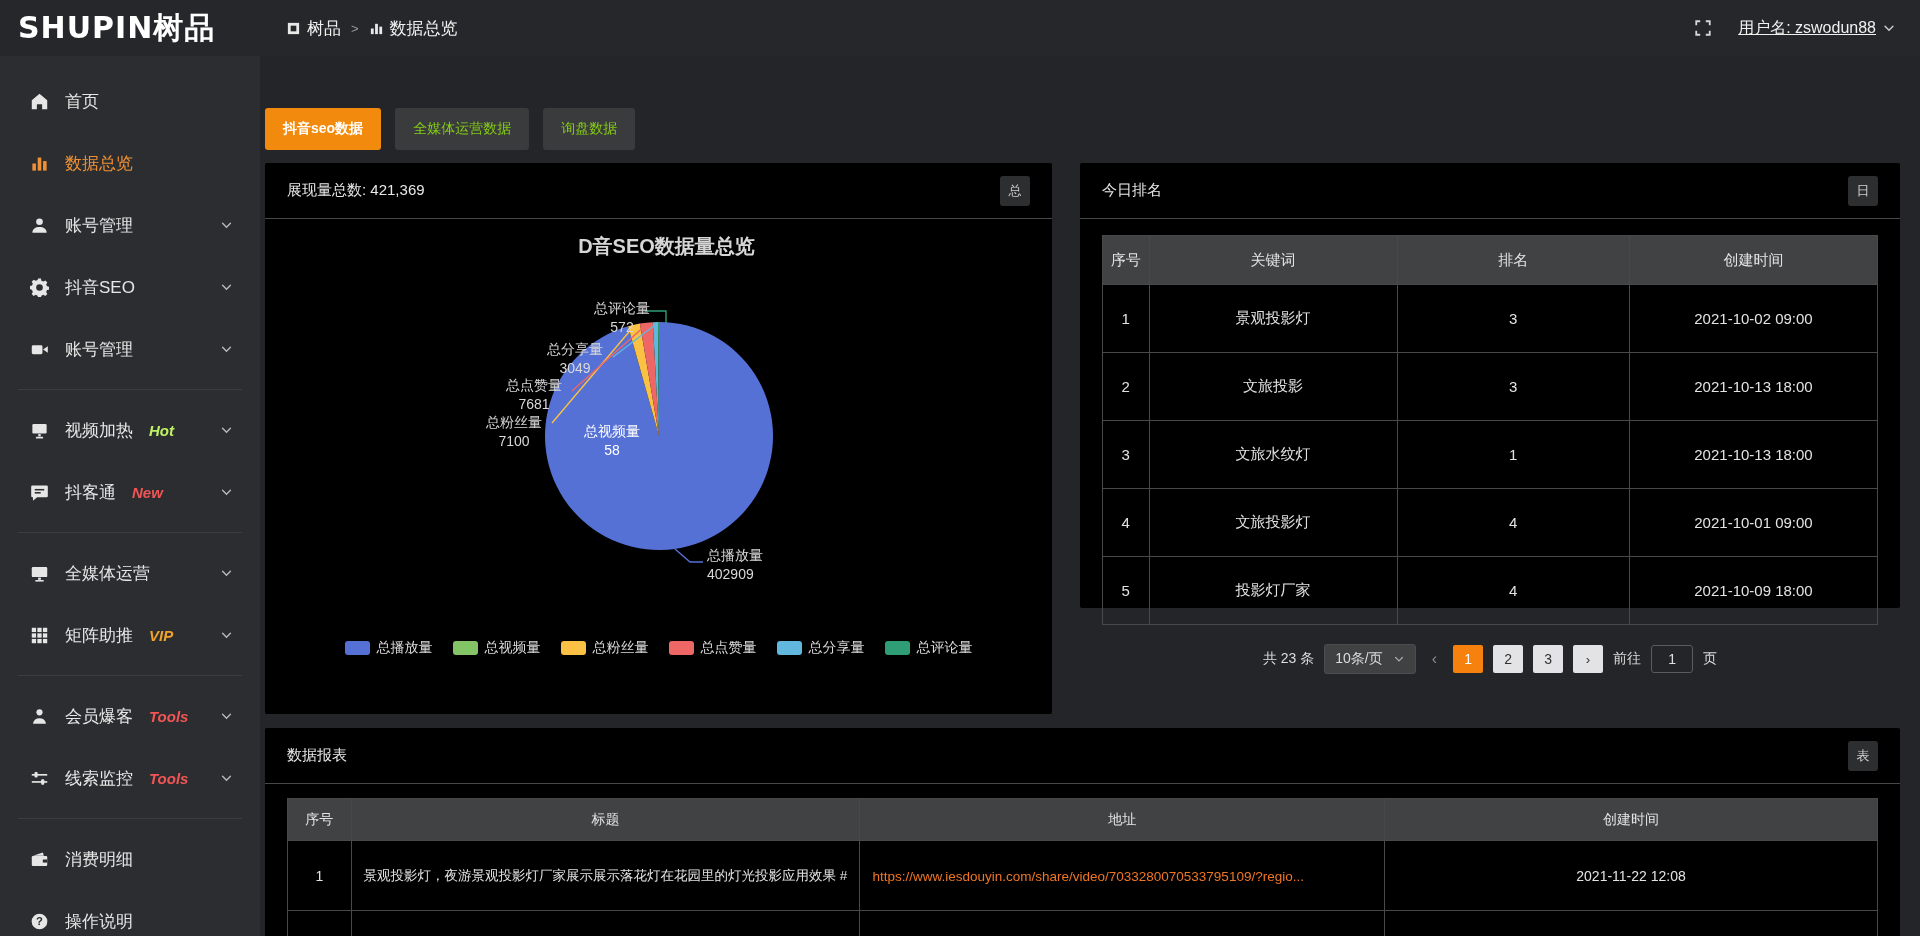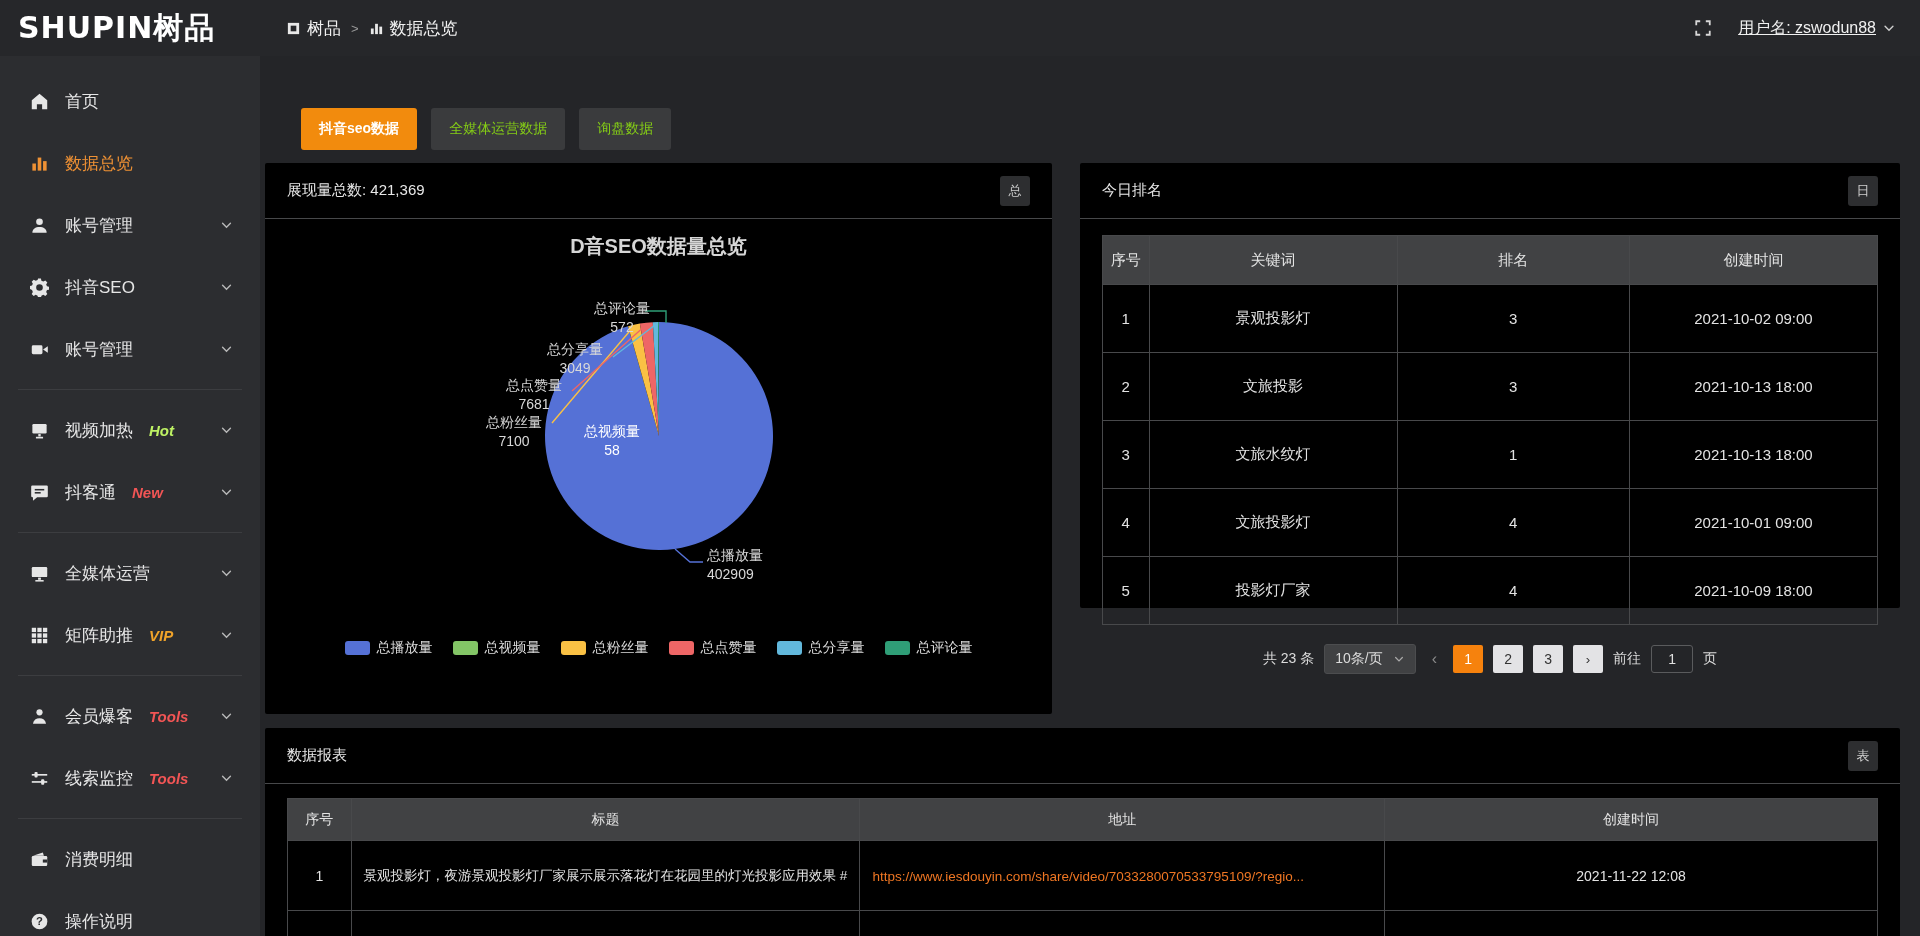--- a/index.html
+++ b/index.html
@@ -27,37 +27,37 @@
   .side-item { height:62px; display:flex; align-items:center; padding:0 24px 0 30px; cursor:pointer; color:#e6e6e6; }
   .side-item .icn { width:19px; height:19px; flex:0 0 19px; color:#e6e6e6; }
   .side-item .lbl { font-size:17px; margin-left:16px; }
   .side-item .badge { font-size:15px; font-weight:bold; font-style:italic; margin-left:16px; }
   .side-item .chev { width:14px; height:14px; margin-left:auto; color:#b9b9b9; }
   .side-item.active, .side-item.active .icn { color:#ef9134; }
   .side-divider { height:1px; background:#3c3d40; margin:9px 18px; }
 
   
   .main { position:absolute; top:56px; left:260px; width:1660px; height:880px; padding:52px 20px 0 5px; }
-  .tabs { display:flex; gap:14px; margin-bottom:13px;margin-left:36px; }
+  .tabs { display:flex; gap:14px; margin-bottom:13px; }
   .tab-btn { height:42px; padding:0 18px; font-size:14px; display:flex; align-items:center;
     background:#3a3b3d; color:#84cc16; border:none; border-radius:3px; cursor:pointer; }
   .tab-btn.active { background:#f28b0d; color:#fff; font-weight:bold; }
 
   .panel { background:#000000; border-radius:2px; }
   .top-row { display:flex; gap:28px; }
   .panel-chart { width:787px; height:551px; }
   .panel-rank { flex:1; height:445px; }
   .panel-head { height:56px; display:flex; align-items:center; justify-content:space-between;
     padding:0 22px; border-bottom:1px solid #47484a; font-size:15px; color:#e8e8e8; }
   .mini-badge { width:30px; height:30px; background:#2d2e30; color:#cfcfcf; font-size:13px;
     display:flex; align-items:center; justify-content:center; border-radius:3px; cursor:pointer; }
 
   
   .chart-body { position:relative; width:787px; height:494px; }
-  .chart-title { position:absolute; top:14px; left:0; width:100%; text-align:center;
+  .chart-title { position:absolute; top:14px; left:8px; width:100%; text-align:center;
     font-size:20px; font-weight:bold; color:#d6d6d6; }
   .chart-svg { position:absolute; inset:0; }
   .pie-label { position:absolute; font-size:14px; line-height:19px; color:#d8d8d8; white-space:nowrap; }
   .pie-label.center { text-align:center; }
   .legend { position:absolute; top:420px; left:0; width:100%; display:flex; justify-content:center; gap:20px; }
   .legend-item { display:flex; align-items:center; gap:7px; font-size:14px; color:#dcdcdc; cursor:pointer; }
   .legend-swatch { width:25px; height:14px; border-radius:3px; }
 
   
   table { border-collapse:collapse; width:100%; table-layout:fixed; }

